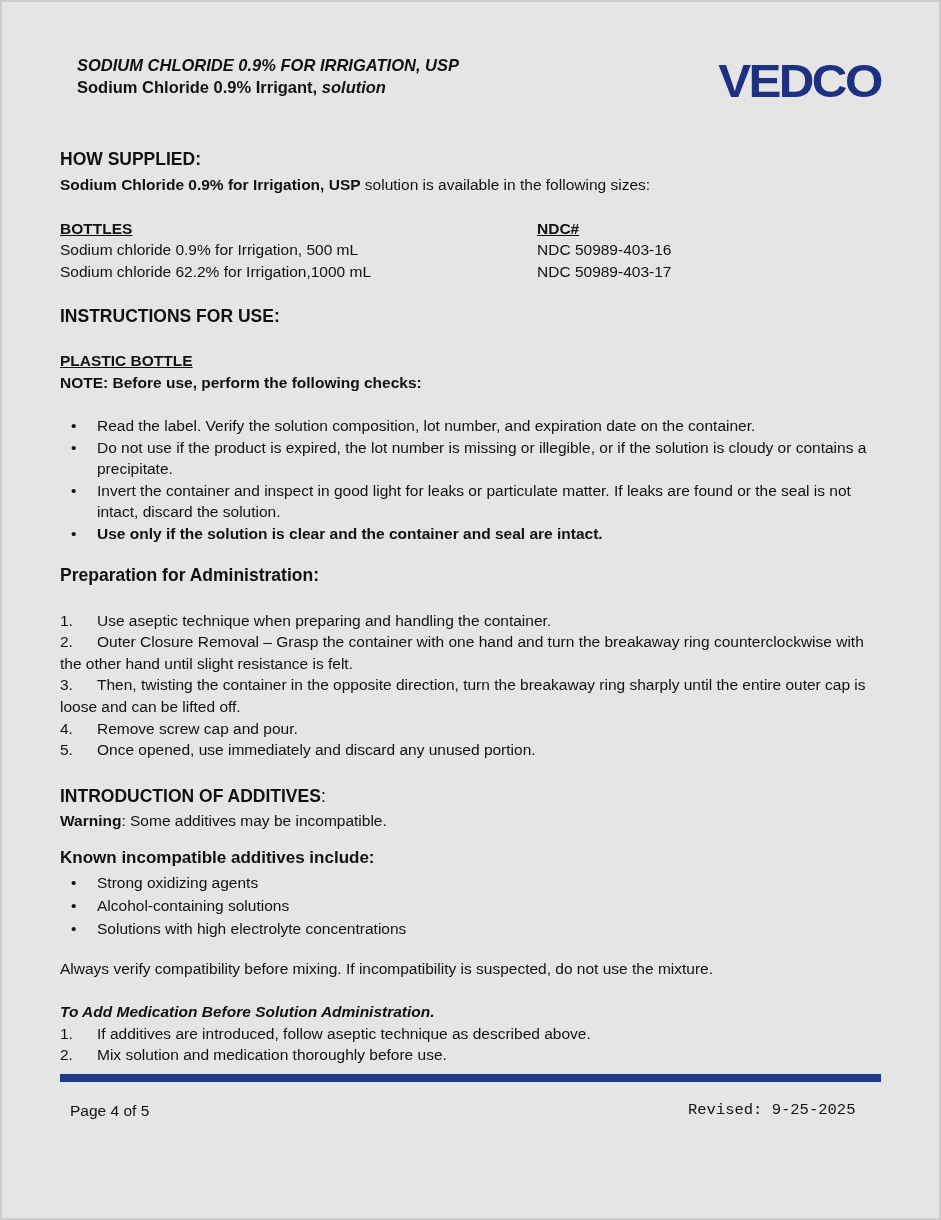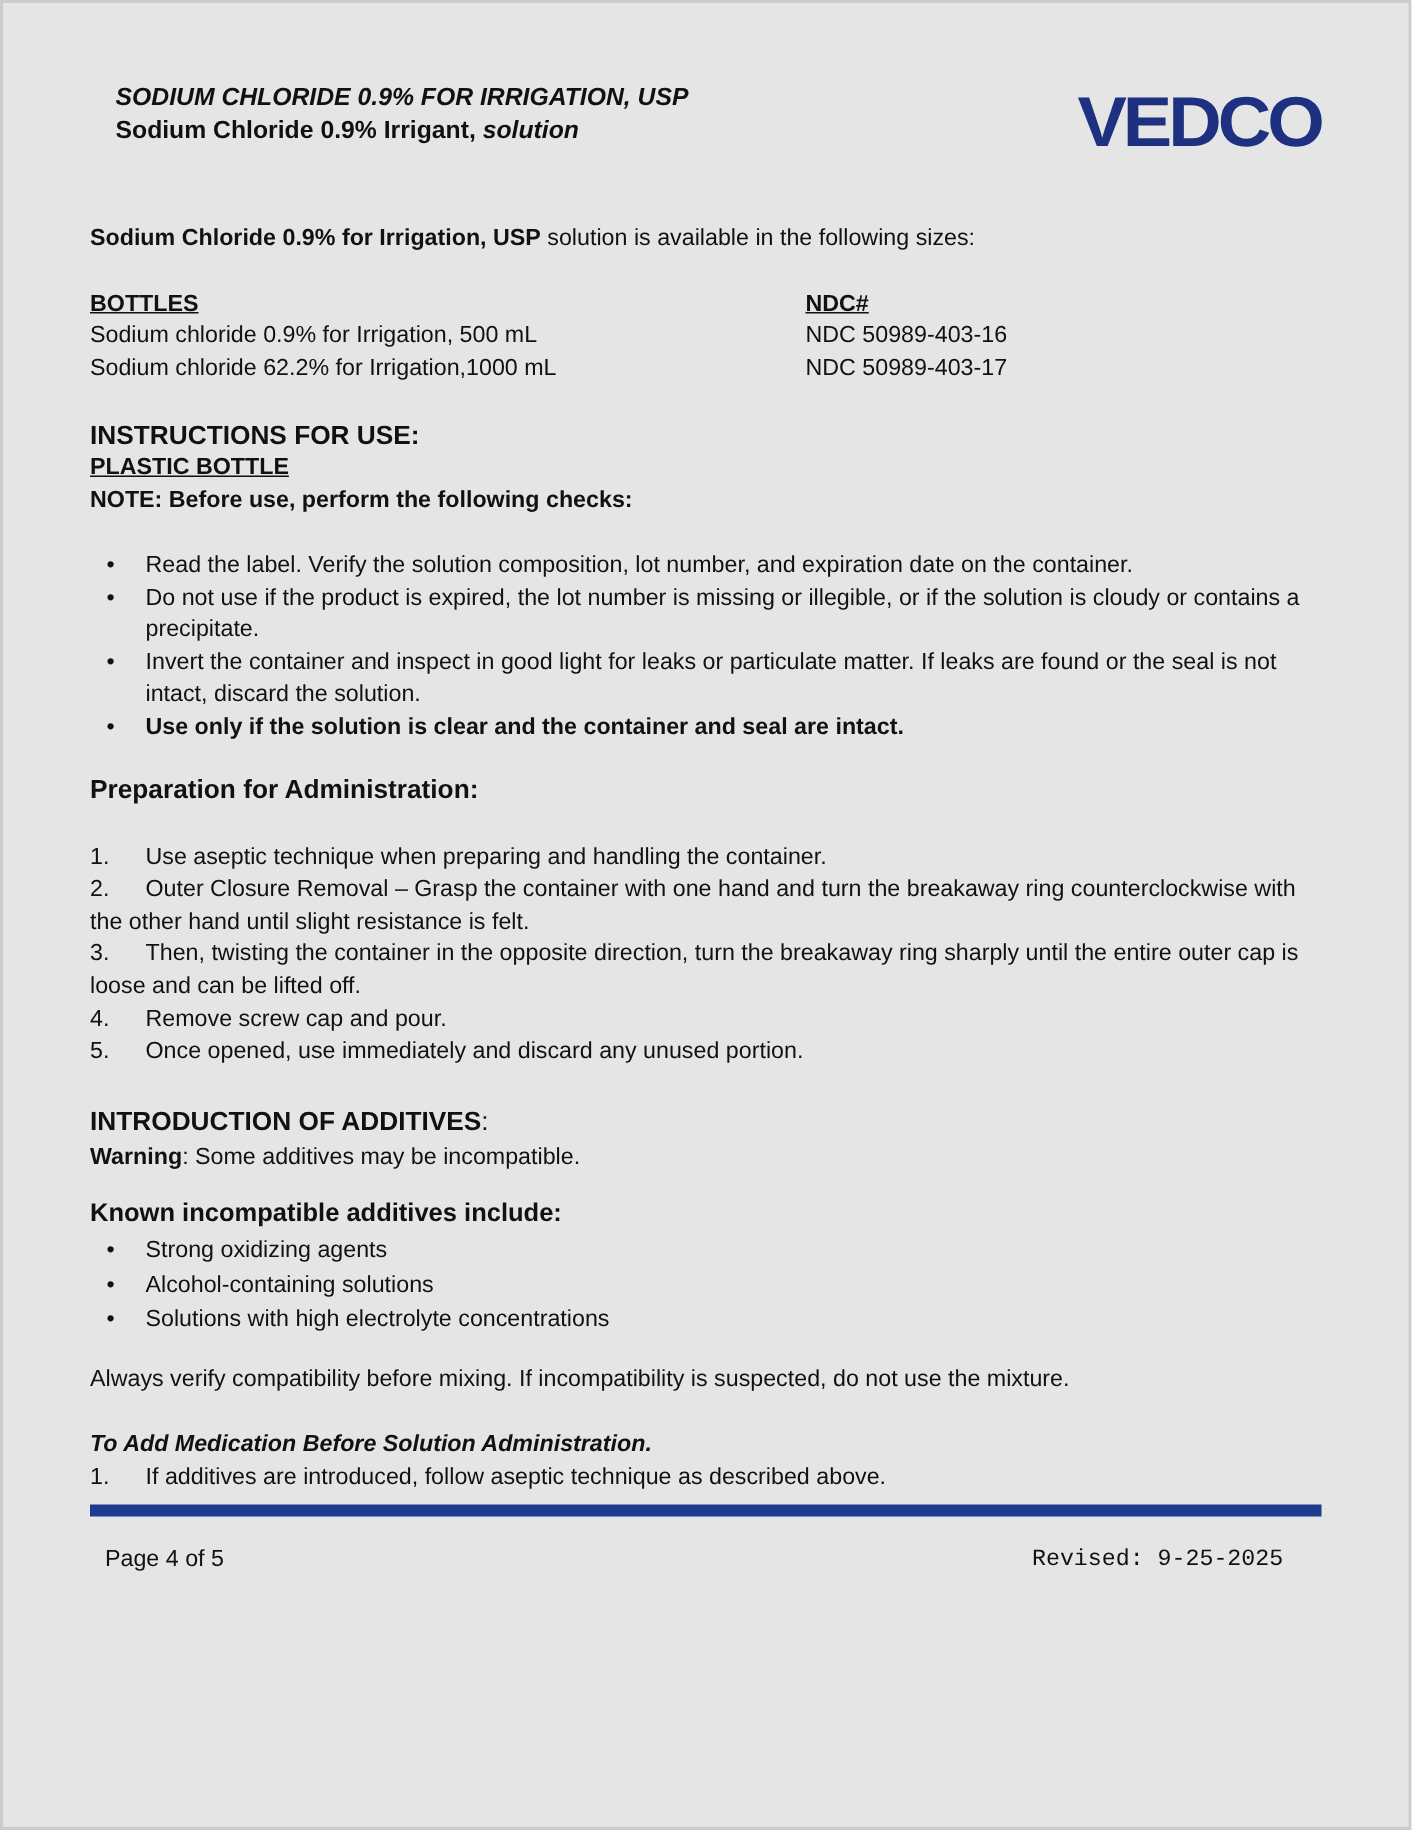--- a/index.html
+++ b/index.html
@@ -61,21 +61,21 @@
   
   .how-supplied { margin-top: 42px; }
   .how-supplied .intro { margin-top: 4px; }
   .supply-table { margin-top: 22px; }
   .supply-row { display: flex; font-size: 15.5px; line-height: 21.5px; }
   .supply-col-bottle { width: 477px; }
   .supply-col-ndc { flex: 1; }
 
   
   .instructions { margin-top: 23px; }
-  .plastic-bottle-block { }
+  .plastic-bottle-block { margin-top: 23px; }
   .check-bullets { margin-top: 22px; }
   .bullet-row { display: flex; font-size: 15.5px; line-height: 21.6px; }
   .bullet-glyph { width: 37px; padding-left: 11px; flex-shrink: 0; }
   .bullet-text { flex: 1; }
 
   
   .preparation { margin-top: 19px; }
   .num-steps { margin-top: 24px; font-size: 15.5px; line-height: 21.6px; }
   .num-step .step-num { display: inline-block; width: 37px; }
 
@@ -120,20 +120,21 @@
 
     <div class="doc-header">
       <div class="title-block">
         <div class="title-line1">SODIUM CHLORIDE 0.9% FOR IRRIGATION, USP</div>
         <div><span>Sodium Chloride 0.9% Irrigant,</span><span class="italic"> solution</span></div>
       </div>
       <div class="logo">VEDCO</div>
     </div>
 
     <div class="how-supplied">
+      <div class="section-heading">HOW SUPPLIED:</div>
       <div class="body-text intro"><span class="bold">Sodium Chloride 0.9% for Irrigation, USP</span><span> solution is available in the following sizes:</span></div>
       <div class="supply-table">
         <div class="supply-row">
           <div class="supply-col-bottle bold underline">BOTTLES</div>
           <div class="supply-col-ndc bold underline">NDC#</div>
         </div>
         <div class="supply-row">
           <div class="supply-col-bottle">Sodium chloride 0.9% for Irrigation, 500 mL</div>
           <div class="supply-col-ndc">NDC 50989-403-16</div>
         </div>
@@ -196,20 +197,21 @@
         </div>
         <div class="bullet-row">
           <div class="bullet-glyph">•</div>
           <div class="bullet-text">Solutions with high electrolyte concentrations</div>
         </div>
       </div>
       <div class="body-text verify-note">Always verify compatibility before mixing. If incompatibility is suspected, do not use the mixture.</div>
       <div class="add-med-heading">To Add Medication Before Solution Administration.</div>
       <div class="num-steps add-med-steps">
         <div class="num-step"><span class="step-num">1.</span><span>If additives are introduced, follow aseptic technique as described above.</span></div>
+        <div class="num-step"><span class="step-num">2.</span><span>Mix solution and medication thoroughly before use.</span></div>
       </div>
     </div>
 
     <div class="footer-rule"></div>
     <div class="doc-footer">
       <span class="footer-page">Page 4 of 5</span>
       <span class="footer-revised">Revised: 9-25-2025</span>
     </div>
 
   </div>

